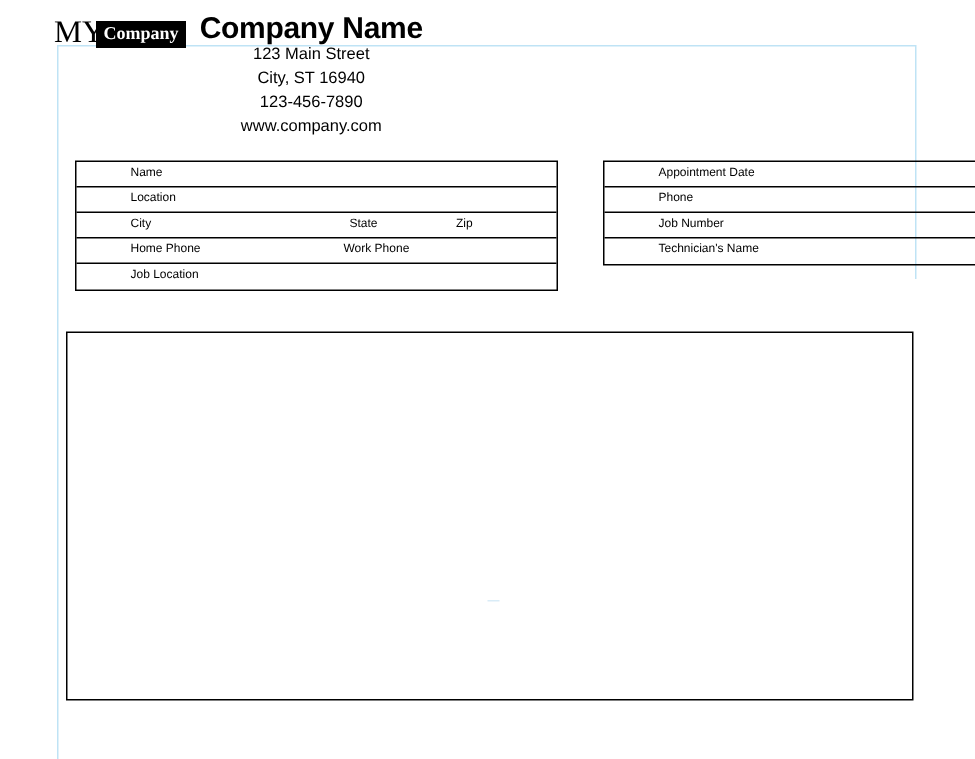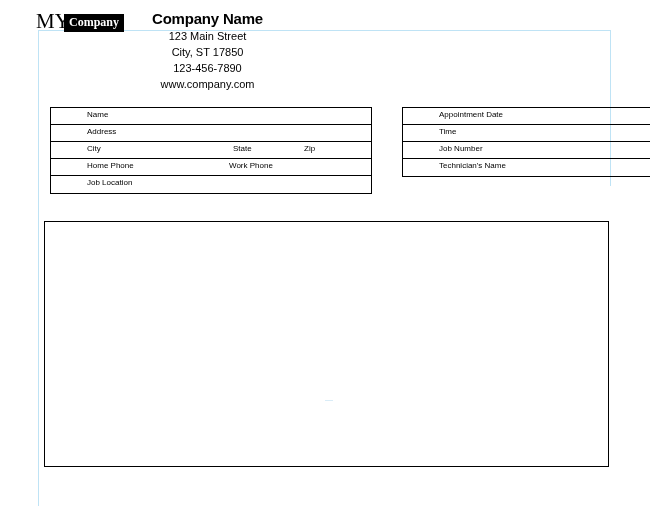--- a/index.html
+++ b/index.html
@@ -64,21 +64,21 @@
   }
 
   .company-block {
     position: absolute;
     left: 125px;
     top: 10px;
     width: 165px;
     text-align: center;
   }
   .company-name {
-    font-size: 15px;
+    font-size: 20px;
     font-weight: bold;
     line-height: 18px;
     letter-spacing: -0.2px;
   }
   .company-line {
     font-size: 11px;
     line-height: 16px;
   }
 
   
@@ -147,52 +147,52 @@
   <div class="guide guide-top"></div>
 
   <div class="logo">
     <span class="logo-my">MY</span>
     <span class="logo-box">Company</span>
   </div>
 
   <div class="company-block">
     <div class="company-name">Company Name</div>
     <div class="company-line">123 Main Street</div>
-    <div class="company-line">City, ST 17850</div>
+    <div class="company-line">City, ST 16940</div>
     <div class="company-line">123-456-7890</div>
     <div class="company-line">www.company.com</div>
   </div>
 
   <div class="table table-left">
     <div class="row">
       <span class="cell-label c1">Name</span>
     </div>
     <div class="row">
-      <span class="cell-label c1">Address</span>
+      <span class="cell-label c1">Location</span>
     </div>
     <div class="row">
       <span class="cell-label c1">City</span>
       <span class="cell-label c2">State</span>
       <span class="cell-label c3">Zip</span>
     </div>
     <div class="row">
       <span class="cell-label c1">Home Phone</span>
       <span class="cell-label c4">Work Phone</span>
     </div>
     <div class="row">
       <span class="cell-label c1">Job Location</span>
     </div>
   </div>
 
   <div class="table table-right">
     <div class="row">
       <span class="cell-label c1">Appointment Date</span>
     </div>
     <div class="row">
-      <span class="cell-label c1">Time</span>
+      <span class="cell-label c1">Phone</span>
     </div>
     <div class="row">
       <span class="cell-label c1">Job Number</span>
     </div>
     <div class="row">
       <span class="cell-label c1">Technician's Name</span>
     </div>
   </div>
 
   <div class="notes-box">

